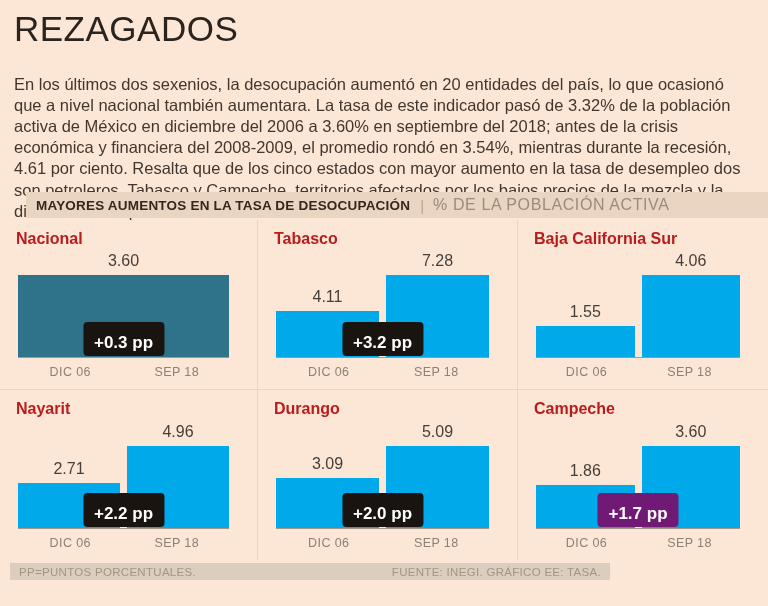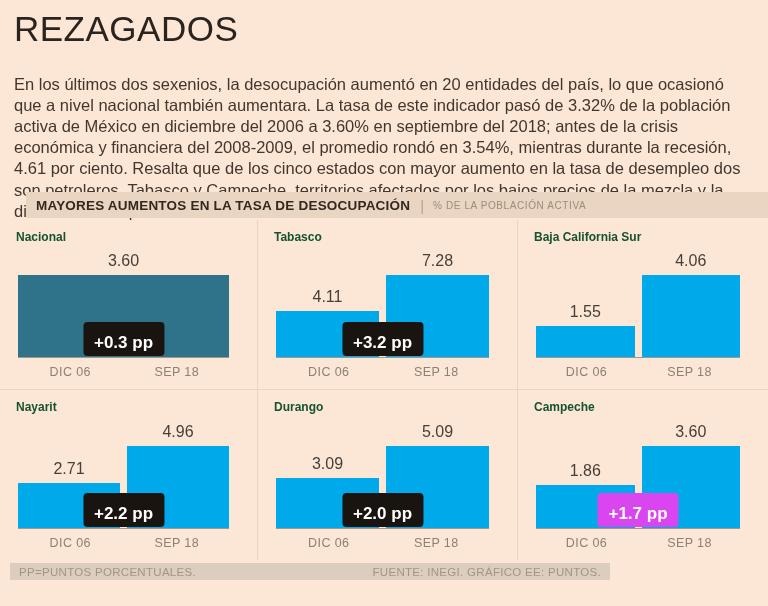--- a/index.html
+++ b/index.html
@@ -28,34 +28,34 @@
     padding:0 10px;
   }
   .section-title {
     font-size:13.5px; font-weight:bold; letter-spacing:0.2px;
     color:#32281f;
   }
   .section-divider {
     color:#b5a390; font-size:15px; margin:0 9px 0 10px; font-weight:400;
   }
   .section-subtitle {
-    font-size:10px; letter-spacing:0.6px;
+    font-size:16px; letter-spacing:0.6px;
     color:#9c8c7a;
     text-align:center;
   }
   .grid {
     position:absolute; top:220px; left:0; width:768px;
     display:grid; grid-template-columns:258px 260px 250px;
   }
   .panel { position:relative; height:170px; box-sizing:border-box; }
   .panel.col-sep { border-right:1px solid #eed4be; }
   .panel.row-sep { border-bottom:1px solid #eed4be; }
   .panel-title {
     position:absolute; top:10px; left:16px;
-    font-size:12px; font-weight:bold; color:#14532d;
+    font-size:16px; font-weight:bold; color:#b91c1c;
   }
   .chart {
     position:absolute; left:18px; right:28px; bottom:31px;
     display:flex; align-items:flex-end; gap:7px;
     border-bottom:1px solid #a2978a;
   }
   .bar-col { flex:1; display:flex; flex-direction:column; align-items:center; min-width:0; }
   .bar-value { font-size:16px; color:#453f39; margin-bottom:5px; }
   .bar { width:100%; }
   .badge {
@@ -190,26 +190,26 @@
     <div class="panel-title">Campeche</div>
     <div class="chart">
       <div class="bar-col">
         <div class="bar-value">1.86</div>
         <div class="bar" style="height: 43px; background: rgb(0, 169, 233);"></div>
       </div>
       <div class="bar-col">
         <div class="bar-value">3.60</div>
         <div class="bar" style="height: 82px; background: rgb(0, 169, 233);"></div>
       </div>
-      <div class="badge" style="background: #d946ef; color: rgb(255, 255, 255);">+1.7 pp</div>
+      <div class="badge" style="background: #701a75; color: rgb(255, 255, 255);">+1.7 pp</div>
     </div>
     <div class="cats">
       <span>DIC 06</span>
       <span>SEP 18</span>
     </div>
   </div>
 
 </div>
 
 <div class="footer-bar" style="background: rgb(219, 206, 192);">
   <span>PP=PUNTOS PORCENTUALES.</span>
-  <span>FUENTE: INEGI. GRÁFICO EE: PUNTOS.</span>
+  <span>FUENTE: INEGI. GRÁFICO EE: TASA.</span>
 </div>
 
 </body></html>

